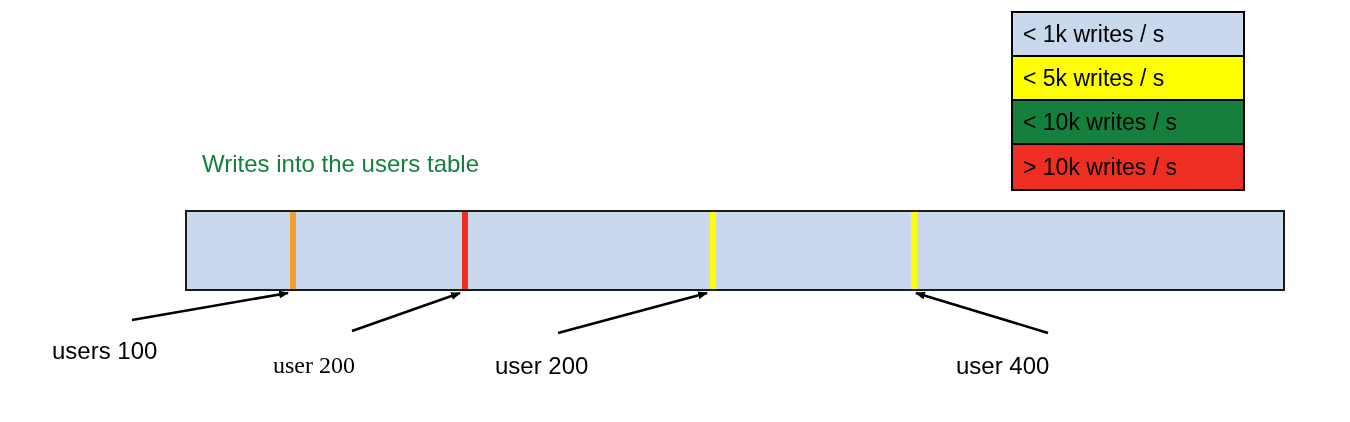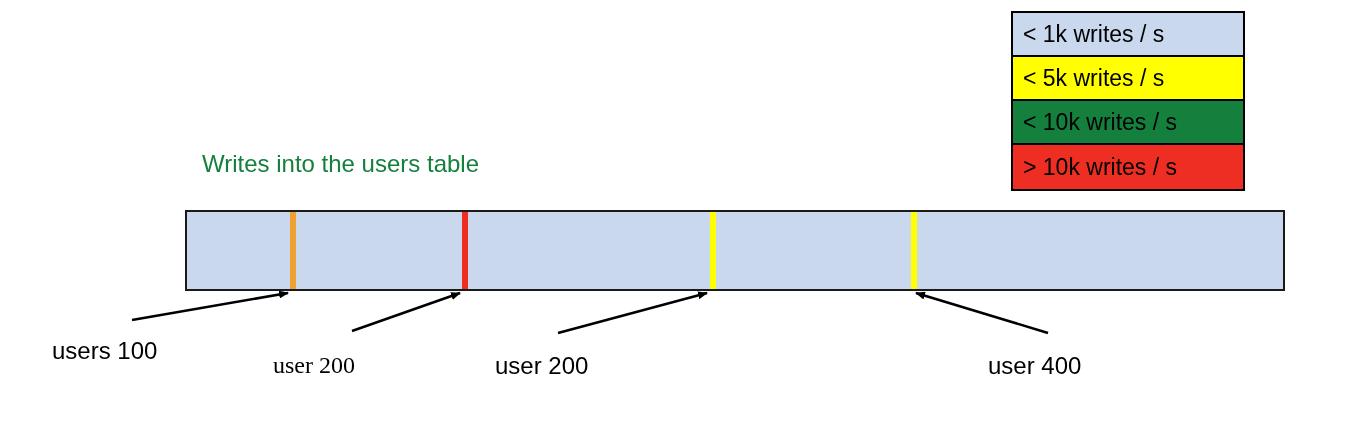--- a/index.html
+++ b/index.html
@@ -129,15 +129,15 @@
     </defs>
     <line x1="132" y1="320" x2="288" y2="293" stroke="#000000" stroke-width="2.5" marker-end="url(#ah)"></line>
     <line x1="352" y1="331" x2="460" y2="293" stroke="#000000" stroke-width="2.5" marker-end="url(#ah)"></line>
     <line x1="558" y1="333" x2="707" y2="293" stroke="#000000" stroke-width="2.5" marker-end="url(#ah)"></line>
     <line x1="1048" y1="333" x2="916" y2="293" stroke="#000000" stroke-width="2.5" marker-end="url(#ah)"></line>
   </svg>
 
   <div class="user-label" style="left: 52px; top: 337px;">users 100</div>
   <div class="user-label" style="left: 273px; top: 352px; font-family: Liberation Serif, serif;">user 200</div>
   <div class="user-label" style="left: 495px; top: 352px;">user 200</div>
-  <div class="user-label" style="left: 988px; top: 352px;">user 400</div>
+  <div class="user-label" style="left: 956px; top: 352px;">user 400</div>
 
 </div>
 
 </body></html>

